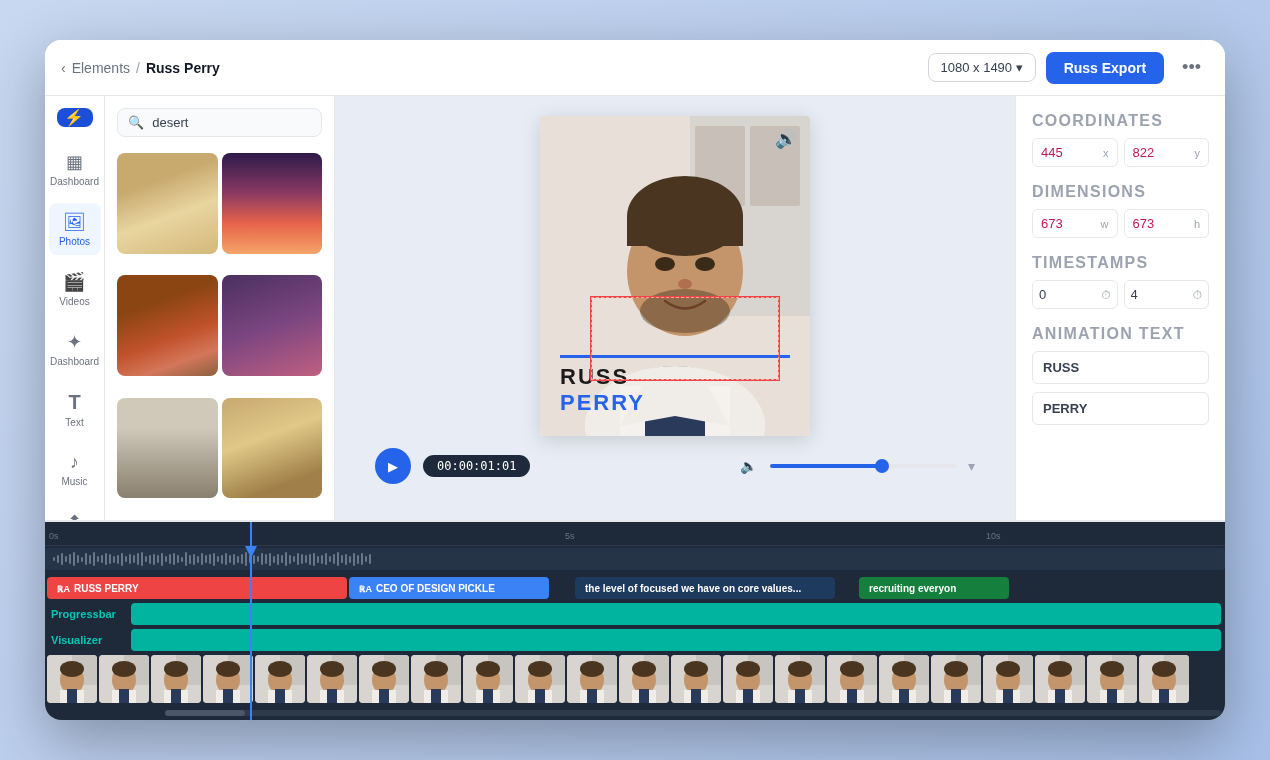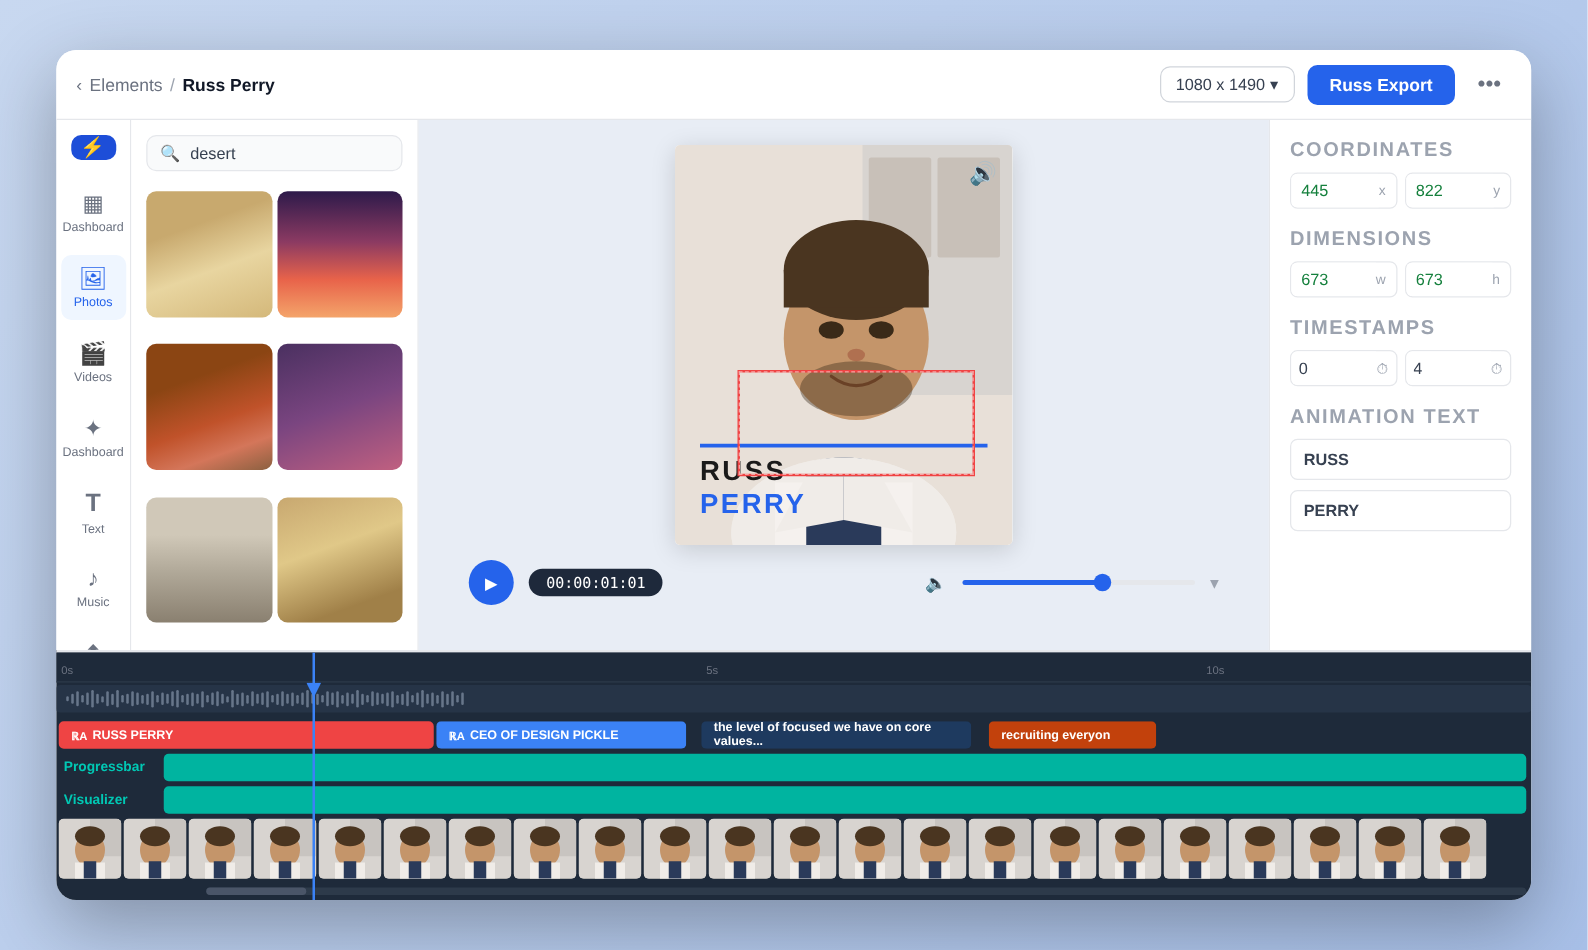--- a/index.html
+++ b/index.html
@@ -333,21 +333,21 @@
       display: flex;
       align-items: center;
       border: 1px solid #e5e7eb;
       border-radius: 6px;
       overflow: hidden;
     }
     .coord-input {
       border: none;
       padding: 6px 8px;
       font-size: 13px;
-      color: #15803d;
+      color: #be185d;
       width: 100%;
       outline: none;
     }
     .coord-suffix {
       padding: 6px 8px 6px 0;
       font-size: 11px;
       color: #9ca3af;
     }
     .timestamp-row {
       display: flex;
@@ -483,27 +483,27 @@
       background: #ef4444;
       border-color: #ef4444;
       width: 300px;
     }
     .clip-ceo {
       background: #3b82f6;
       width: 200px;
     }
     .clip-quote {
       background: #1e3a5f;
-      width: 216px;
-      margin-left: 10px;
+      width: 260px;
+      margin-left: 24px;
     }
     .clip-quote2 {
-      background: #c2410c;
-      width: 134px;
-      margin-left: 12px;
+      background: #15803d;
+      width: 150px;
+      margin-left: 22px;
     }
     .clip-text-icon { font-size: 9px; }
     .track-visualizer {
       background: #00b4a0;
       height: 22px;
       border-radius: 4px;
       margin: 2px;
       flex: 1;
       display: flex;
       align-items: center;
@@ -767,21 +767,21 @@
         <input class="text-input-field" value="PERRY" style="">
       </div>
     </div>
   </div>
 
   <div class="timeline">
 
     <div class="timeline-ruler">
       <span class="ruler-marker" style="left:4px;">0s</span>
       <span class="ruler-marker" style="left:520px;">5s</span>
-      <span class="ruler-marker" style="left:920px;">10s</span>
+      <span class="ruler-marker" style="left:941px;">10s</span>
     </div>
 
     <div class="timeline-playhead"></div>
 
     <div class="track-row">
       <div class="track-audio">
         <div class="waveform">
           <div class="wave-bar" style="height:4px;"></div>
             <div class="wave-bar" style="height:8px;"></div>
             <div class="wave-bar" style="height:12px;"></div>

